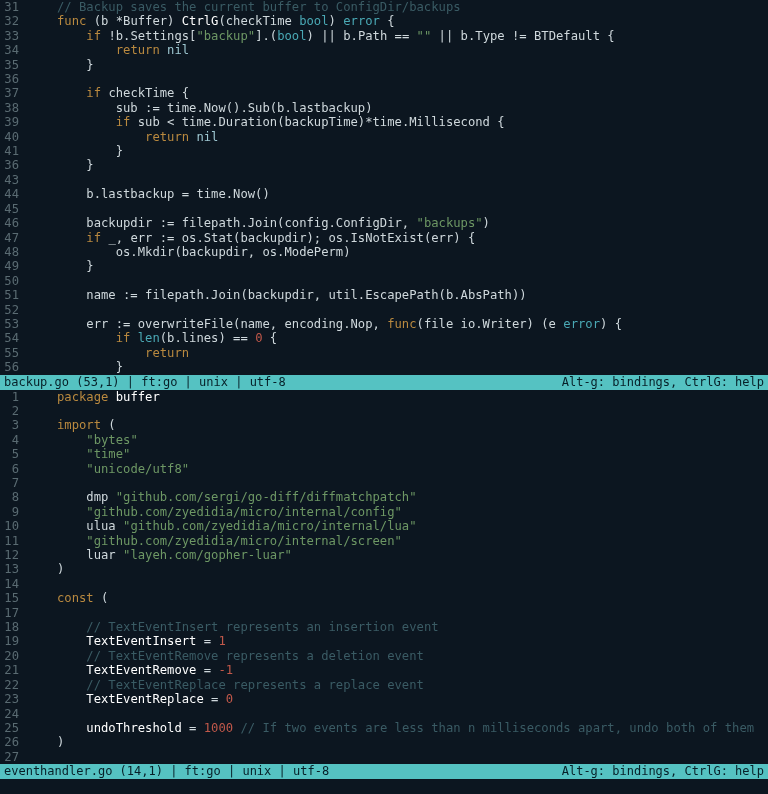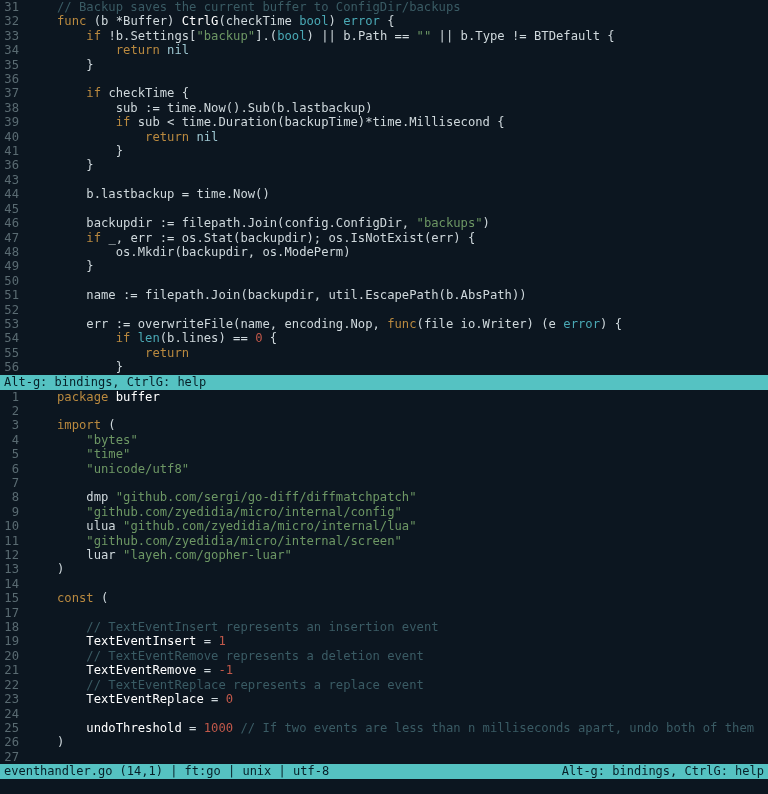--- a/index.html
+++ b/index.html
@@ -86,20 +86,21 @@
       <div class="code-line"><span class="gutter">50</span><span class="code"><span class="fn"></span></span></div>
       <div class="code-line"><span class="gutter">51</span><span class="code"><span class="fn">    name := filepath.Join(backupdir, util.EscapePath(b.AbsPath))</span></span></div>
       <div class="code-line"><span class="gutter">52</span><span class="code"><span class="fn"></span></span></div>
       <div class="code-line"><span class="gutter">53</span><span class="code"><span class="fn">    err := overwriteFile(name, encoding.Nop, </span><span class="kw">func</span><span class="fn">(file io.Writer) (e </span><span class="ty">error</span><span class="fn">) {</span></span></div>
       <div class="code-line"><span class="gutter">54</span><span class="code"><span class="fn">        </span><span class="kw">if</span><span class="fn"> </span><span class="ty">len</span><span class="fn">(b.lines) == </span><span class="nm">0</span><span class="fn"> {</span></span></div>
       <div class="code-line"><span class="gutter">55</span><span class="code"><span class="fn">            </span><span class="kw">return</span></span></div>
       <div class="code-line"><span class="gutter">56</span><span class="code"><span class="fn">        }</span></span></div>
     </div>
 
   <div class="statusbar">
+    <span>backup.go (53,1) | ft:go | unix | utf-8</span>
     <span>Alt-g: bindings, CtrlG: help</span>
   </div>
 
   <div class="pane" id="pane2">
       <div class="code-line"><span class="gutter">1</span><span class="code"><span class="kw">package</span><span class="fn"> </span><span class="id">buffer</span></span></div>
       <div class="code-line"><span class="gutter">2</span><span class="code"><span class="fn"></span></span></div>
       <div class="code-line"><span class="gutter">3</span><span class="code"><span class="kw">import</span><span class="fn"> (</span></span></div>
       <div class="code-line"><span class="gutter">4</span><span class="code"><span class="fn">    </span><span class="st">"bytes"</span></span></div>
       <div class="code-line"><span class="gutter">5</span><span class="code"><span class="fn">    </span><span class="st">"time"</span></span></div>
       <div class="code-line"><span class="gutter">6</span><span class="code"><span class="fn">    </span><span class="st">"unicode/utf8"</span></span></div>

